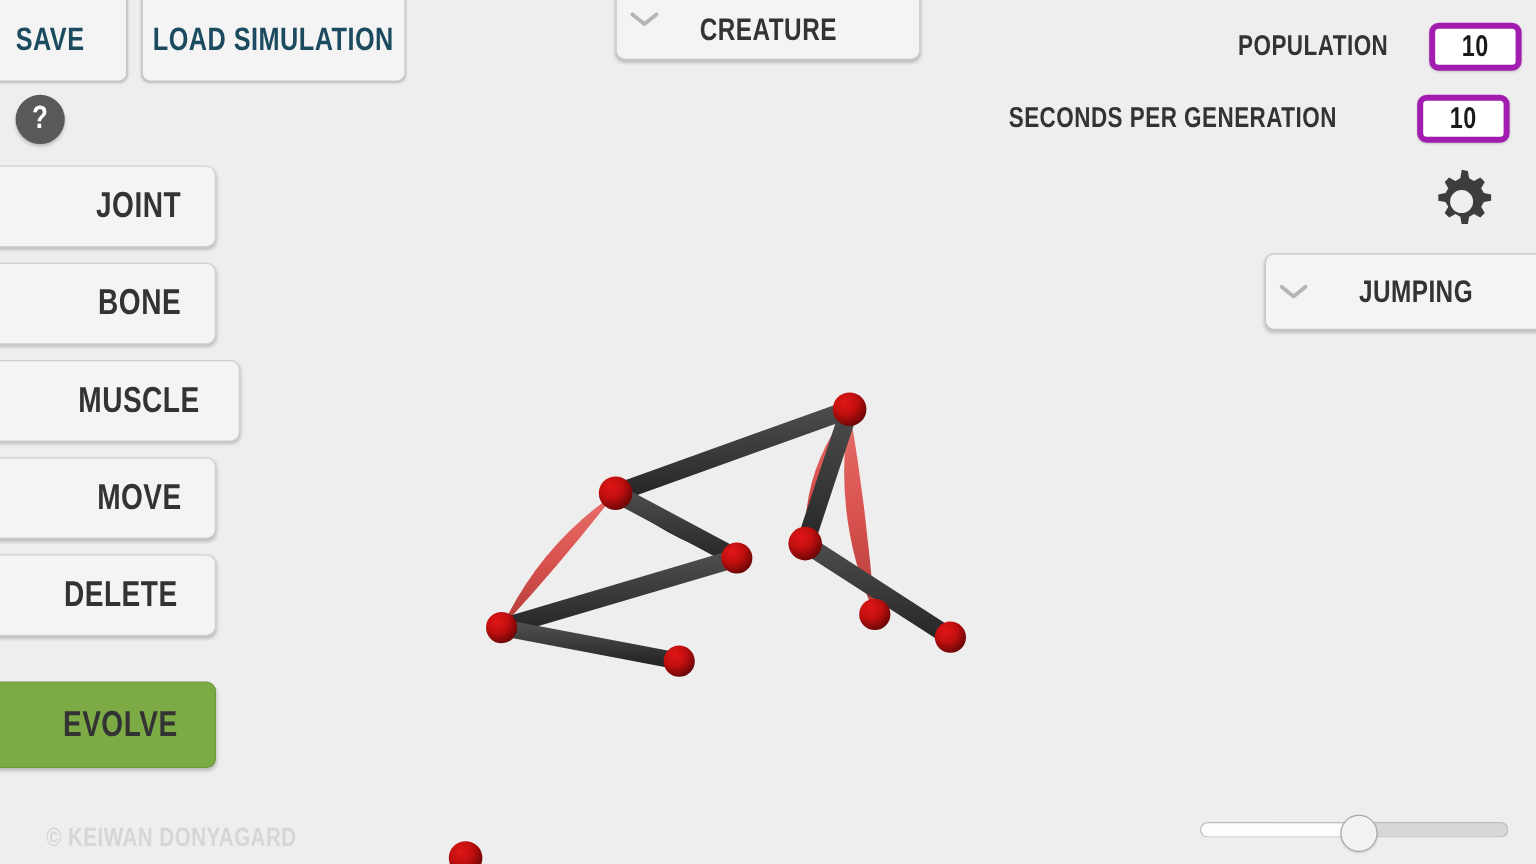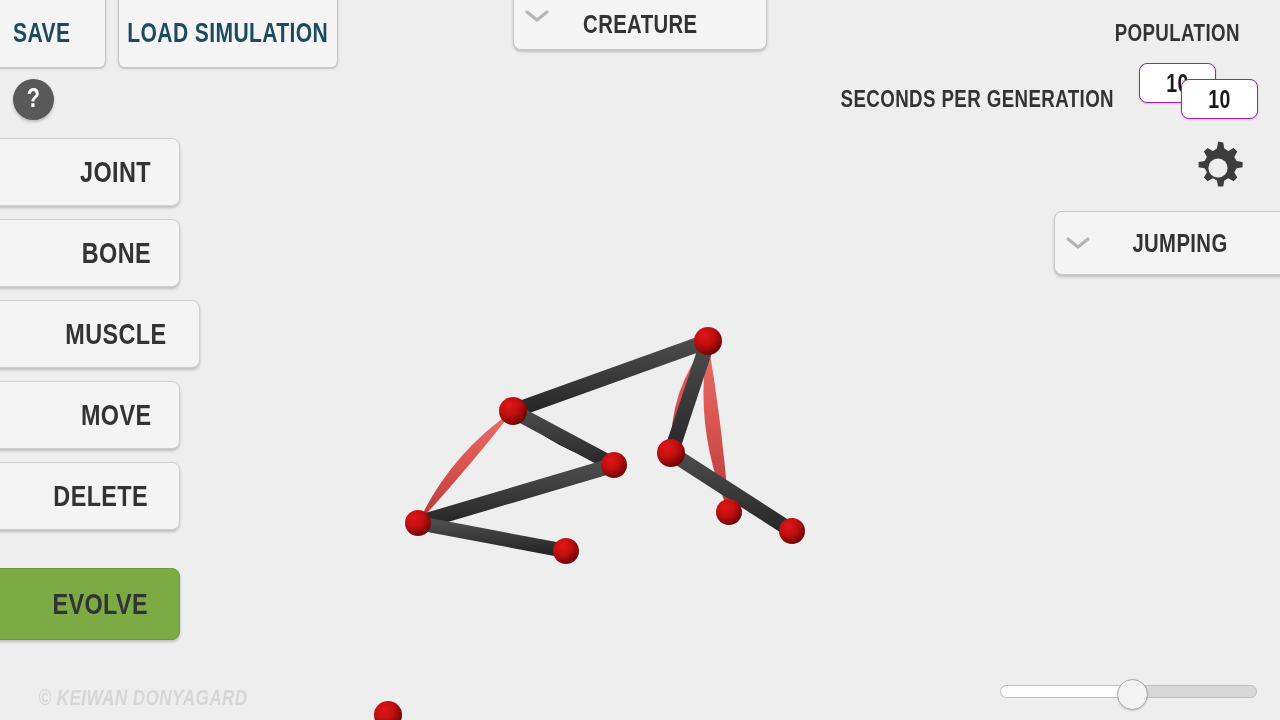--- a/index.html
+++ b/index.html
@@ -118,27 +118,27 @@
   }
   .dropdown .dd-text .lbl { font-size: 26px; color: #333333; }
 
   
   .field-row {
     position: absolute;
     display: flex;
     align-items: center;
     gap: 16px;
   }
-  #population-row { right: 22px; top: 19px; flex-direction: column; }
+  #population-row { right: 12px; top: 19px; }
   #spg-row { right: 22px; top: 79px; gap: 28px; }
   .field-row .field-label .lbl { font-size: 24px; color: #333333; }
   .numinput {
     width: 77px; height: 40px;
     background: #ffffff;
-    border: 1px solid #a21caf;
+    border: 5px solid #a21caf;
     border-radius: 8px;
     box-shadow: 0 1px 2px rgba(0,0,0,0.16);
     display: flex; align-items: center; justify-content: center;
     cursor: text;
   }
   .numinput .lbl { font-size: 25px; color: #1a1a1a; }
 
   
   #settings-gear {
     position: absolute;
@@ -185,21 +185,21 @@
     width: 31px; height: 31px;
     border-radius: 50%;
     background: #f3f3f3;
     border: 1px solid #a8a8a8;
     box-shadow: 0 1px 2px rgba(0,0,0,0.14);
   }
 
   
   #copyright {
     position: absolute;
-    left: 9px; top: 685px; font-style: italic;
+    left: 9px; top: 685px;
   }
   #copyright .lbl { font-size: 22px; color: #d6d6d6; }
 </style>
 </head>
 <body>
 
 <div id="app">
 
   <div class="topbtn" id="save-button">
     <span class="lbl">SAVE</span>

